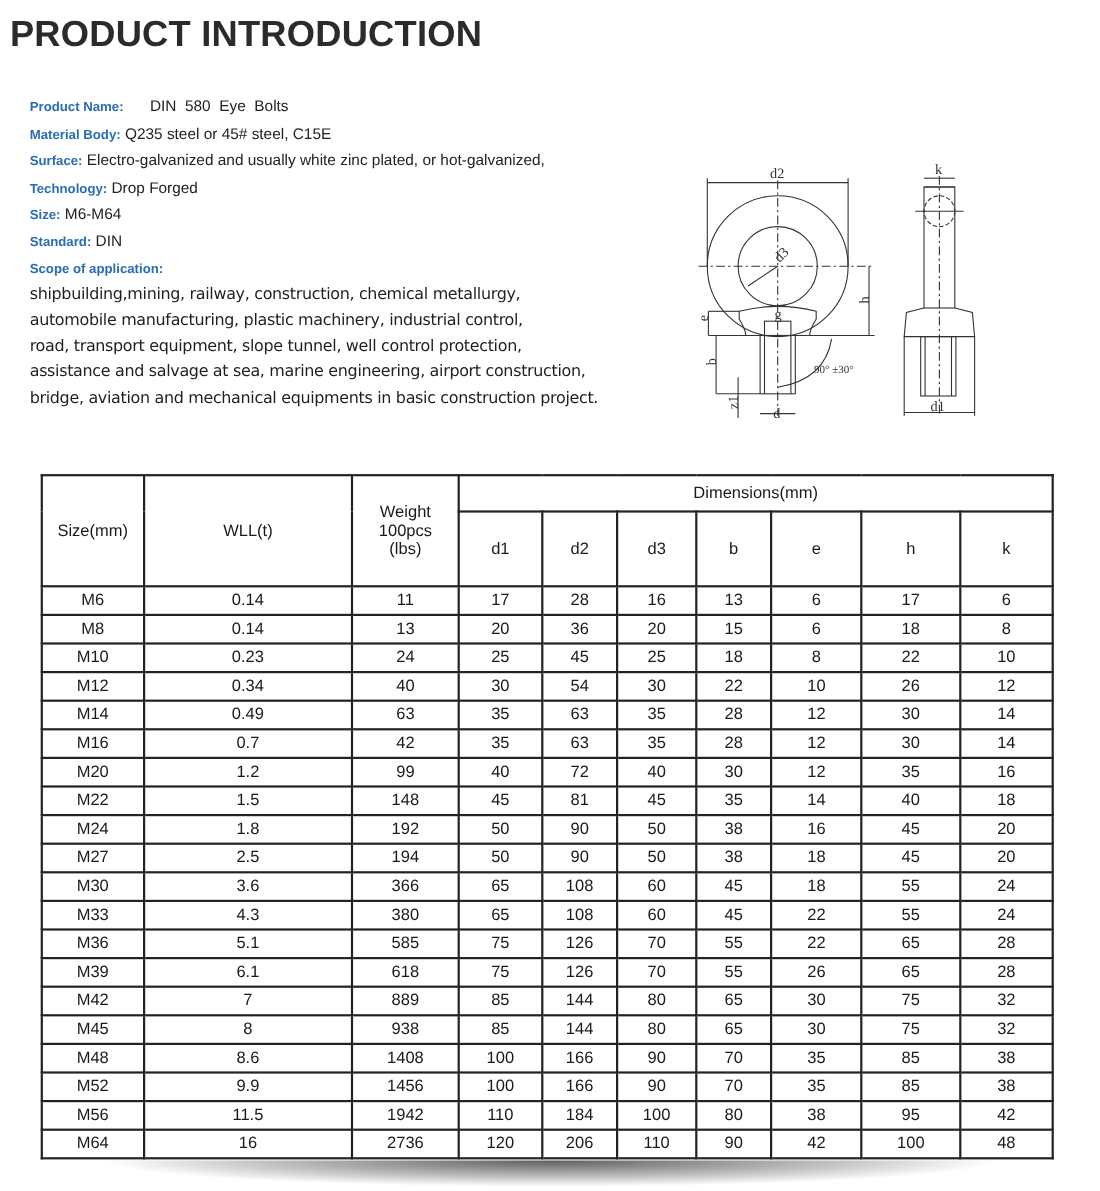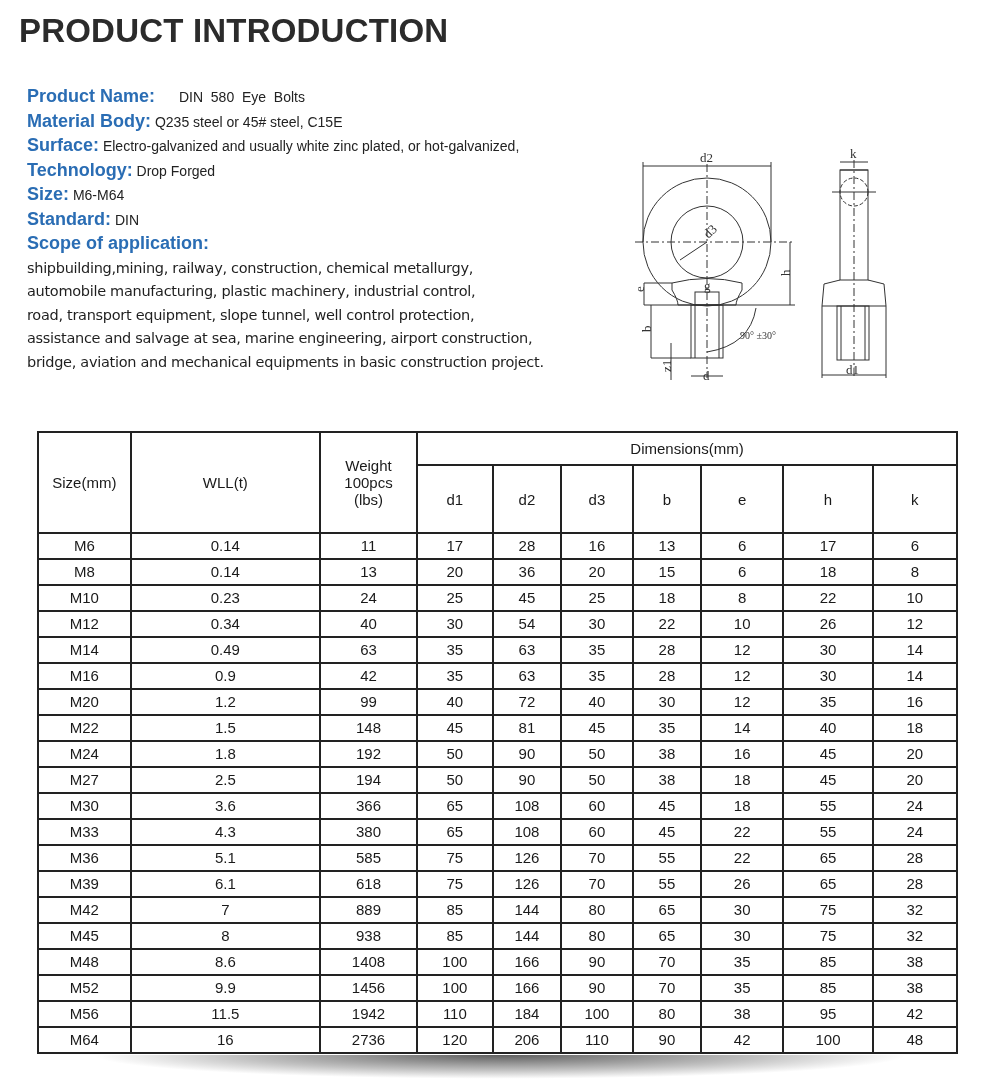--- a/index.html
+++ b/index.html
@@ -1,22 +1,22 @@
 <!DOCTYPE html>
 <html><head>
 <meta charset="utf-8">
 <style>
   html, body { margin: 0; padding: 0; background: #ffffff; }
   body { width: 1000px; height: 1083px; position: relative; overflow: hidden;
          font-family: "Liberation Sans", sans-serif; color: #222; }
-  .title { position: absolute; left: 19px; top: 12px; font-size: 33px; font-weight: bold;
+  .title { position: absolute; left: 9px; top: 12px; font-size: 33px; font-weight: bold;
            color: #2b2b2b; letter-spacing: 0.2px; }
   .specs { position: absolute; left: 27px; top: 85px; width: 560px; }
   .spec-line { font-size: 14px; line-height: 23.5px; white-space: nowrap; }
-  .spec-label { color: #2a6db4; font-weight: bold; font-size: 18px; }
+  .spec-label { color: #2a6db4; font-weight: bold; font-size: 12px; }
   .spec-value { color: #222; }
   .indent { padding-left: 74px; }
   .scope-text { font-family: "DejaVu Sans", sans-serif; font-size: 14.5px; line-height: 23.5px;
                 color: #1f1f1f; letter-spacing: -0.3px; }
   .diagram { position: absolute; left: 600px; top: 140px; width: 320px; height: 250px; }
   table.spec-table { position: absolute; left: 37px; top: 431px; width: 921px;
         border-collapse: collapse; font-size: 15px; color: #1a1a1a; }
   table.spec-table td, table.spec-table th { border: 2px solid #222; text-align: center;
         font-weight: normal; padding: 0; }
   .hdr1 th { height: 31px; }
@@ -224,21 +224,21 @@
         <td>35</td>
         <td>63</td>
         <td>35</td>
         <td>28</td>
         <td>12</td>
         <td>30</td>
         <td>14</td>
       </tr>
       <tr>
         <td>M16</td>
-        <td>0.9</td>
+        <td>0.7</td>
         <td>42</td>
         <td>35</td>
         <td>63</td>
         <td>35</td>
         <td>28</td>
         <td>12</td>
         <td>30</td>
         <td>14</td>
       </tr>
       <tr>

